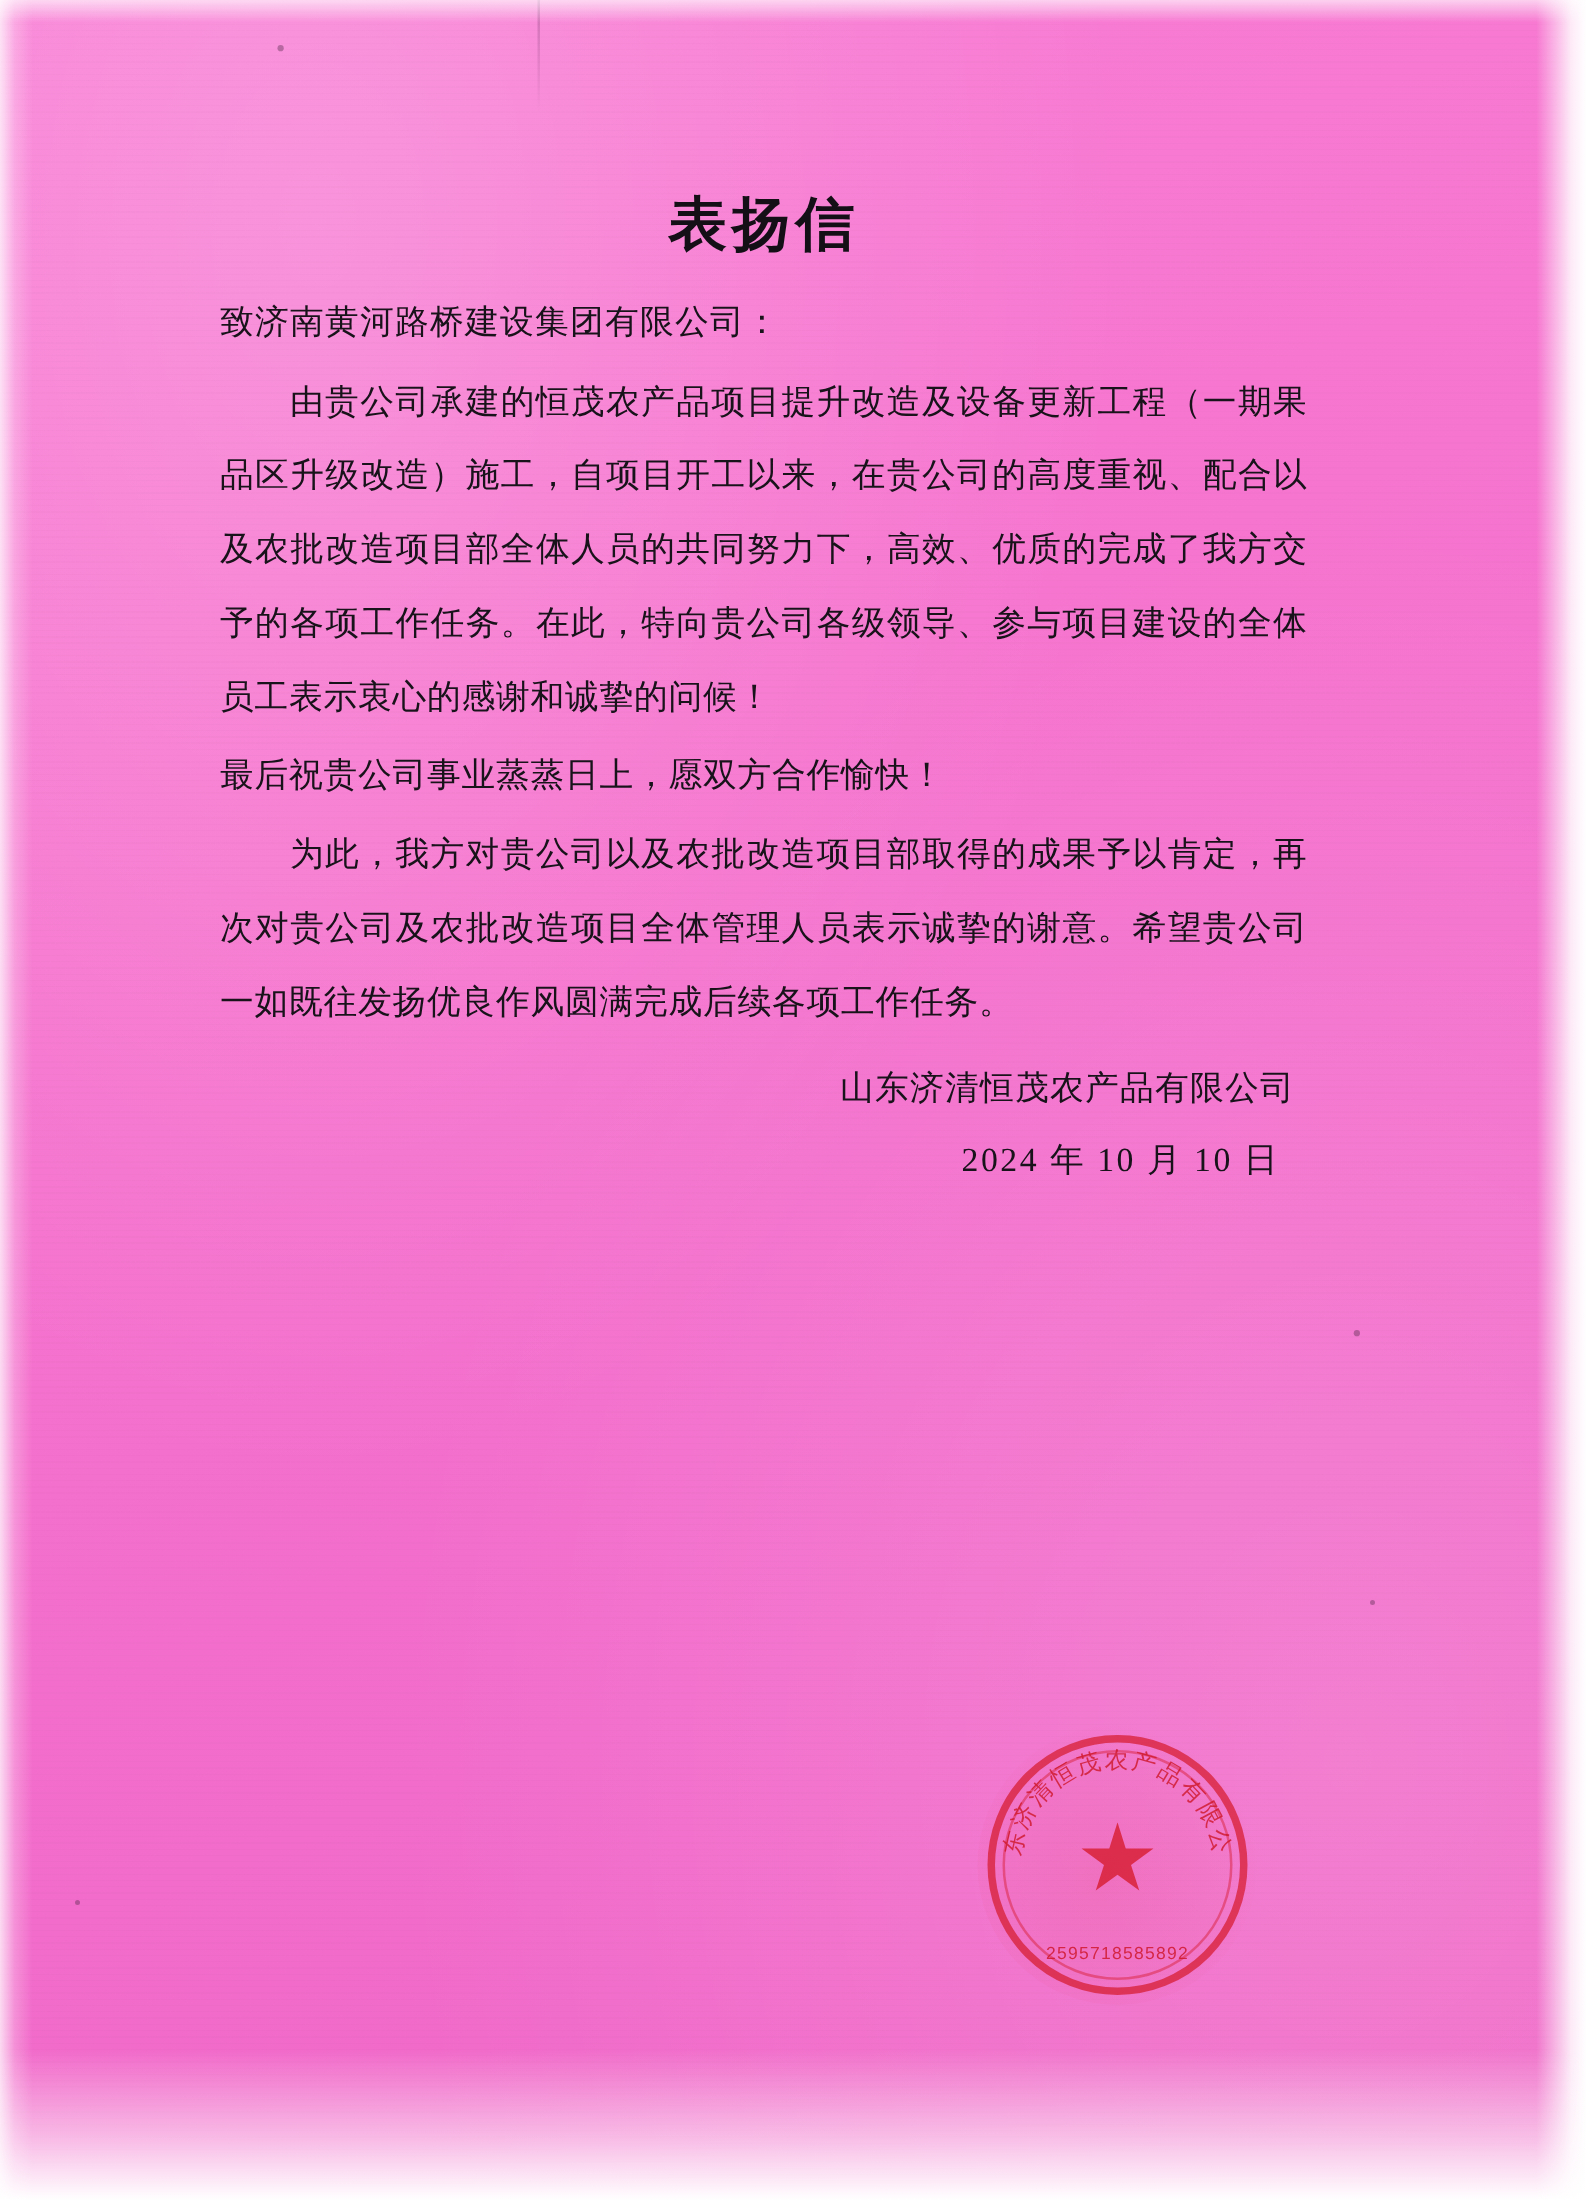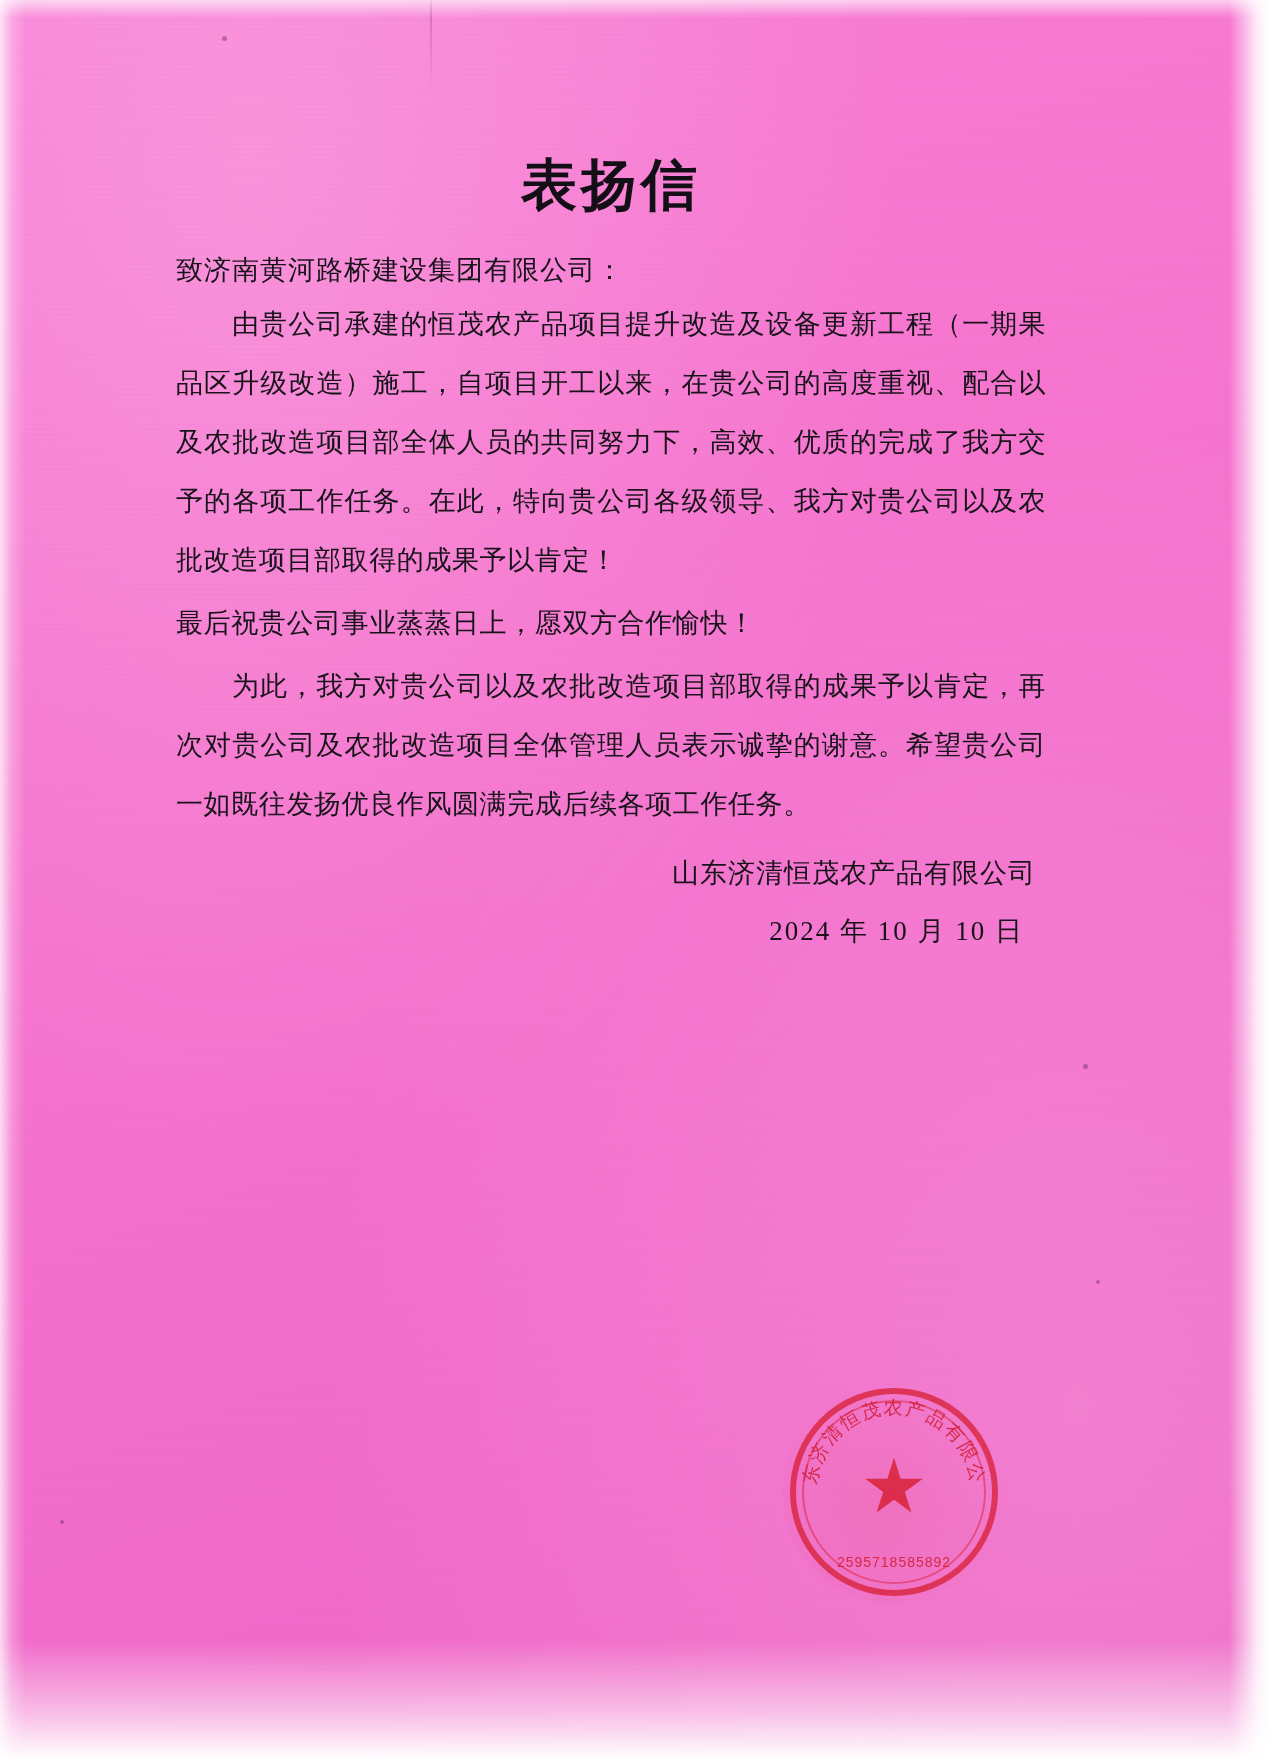--- a/index.html
+++ b/index.html
@@ -67,34 +67,34 @@
 
   .content {
     position: absolute;
     left: 176px;
     top: 0;
     width: 870px;
   }
 
   .doc-title {
     text-align: center;
-    font-size: 56px;
+    font-size: 47px;
     font-weight: 700;
     letter-spacing: 4px;
     margin-top: 148px;
     margin-bottom: 24px;
     color: #140f16;
     font-family: "Liberation Serif", "DejaVu Serif", serif;
   }
 
   .salutation {
     font-size: 27px;
     line-height: 1.5;
     margin-top: 26px;
-    margin-bottom: 4px;
+    margin-bottom: 14px;
     letter-spacing: 1px;
   }
 
   .para {
     font-size: 27px;
     line-height: 59px;
     text-align: justify;
     text-justify: inter-ideograph;
     text-indent: 56px;
     letter-spacing: 0.6px;
@@ -205,21 +205,21 @@
   <span class="speck" style="left:1083px;top:1064px;width:5px;height:5px;"></span>
   <span class="speck" style="left:1096px;top:1280px;width:4px;height:4px;"></span>
   <span class="speck" style="left:60px;top:1520px;width:4px;height:4px;"></span>
 
   <div class="content">
 
     <h1 class="doc-title">表扬信</h1>
 
     <p class="salutation">致济南黄河路桥建设集团有限公司：</p>
 
-    <p class="para">由贵公司承建的恒茂农产品项目提升改造及设备更新工程（一期果品区升级改造）施工，自项目开工以来，在贵公司的高度重视、配合以及农批改造项目部全体人员的共同努力下，高效、优质的完成了我方交予的各项工作任务。在此，特向贵公司各级领导、我方对贵公司以及农批改造项目部取得的成果予以肯定！</p>
+    <p class="para">由贵公司承建的恒茂农产品项目提升改造及设备更新工程（一期果品区升级改造）施工，自项目开工以来，在贵公司的高度重视、配合以及农批改造项目部全体人员的共同努力下，高效、优质的完成了我方交予的各项工作任务。在此，特向贵公司各级领导、参与项目建设的全体员工表示衷心的感谢和诚挚的问候！</p>
 
 
     <p class="para no-indent">最后祝贵公司事业蒸蒸日上，愿双方合作愉快！</p>
 
     <p class="para">为此，我方对贵公司以及农批改造项目部取得的成果予以肯定，再次对贵公司及农批改造项目全体管理人员表示诚挚的谢意。希望贵公司一如既往发扬优良作风圆满完成后续各项工作任务。</p>
 
     <div class="sign-block">
       <div class="sign-company">山东济清恒茂农产品有限公司</div>
       <div class="sign-date">2024 年 10 月 10 日</div>
     </div>

